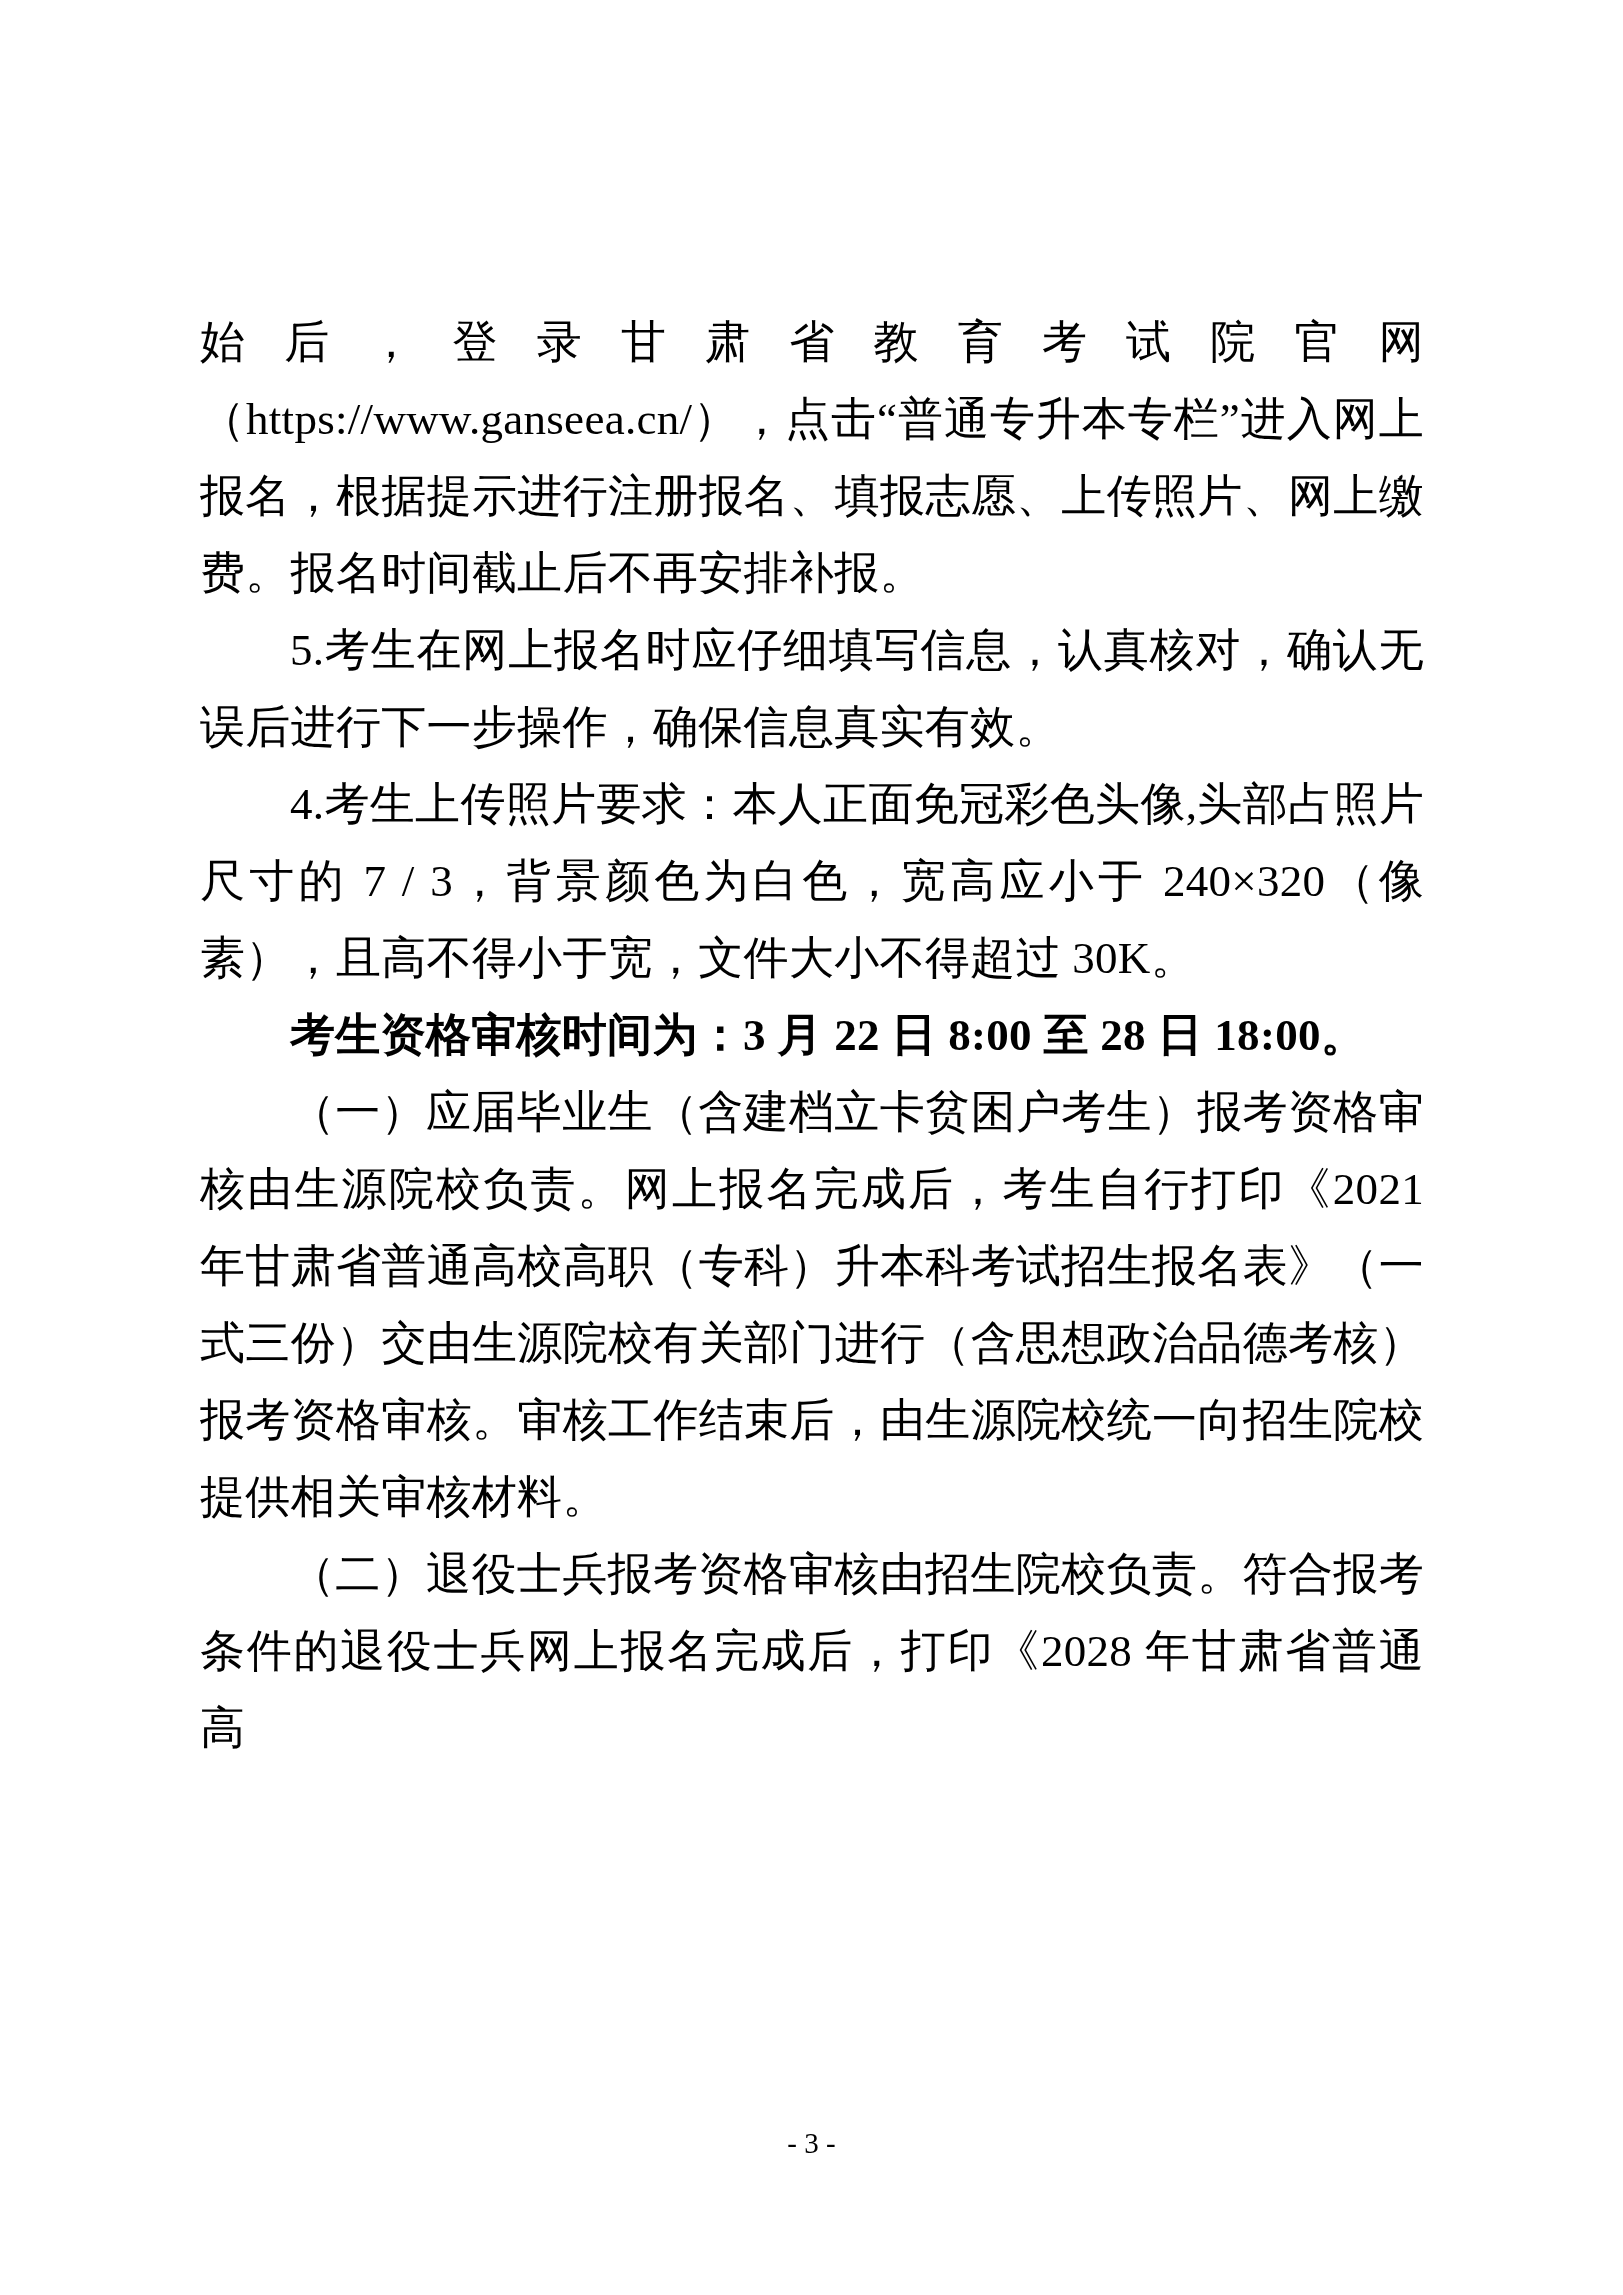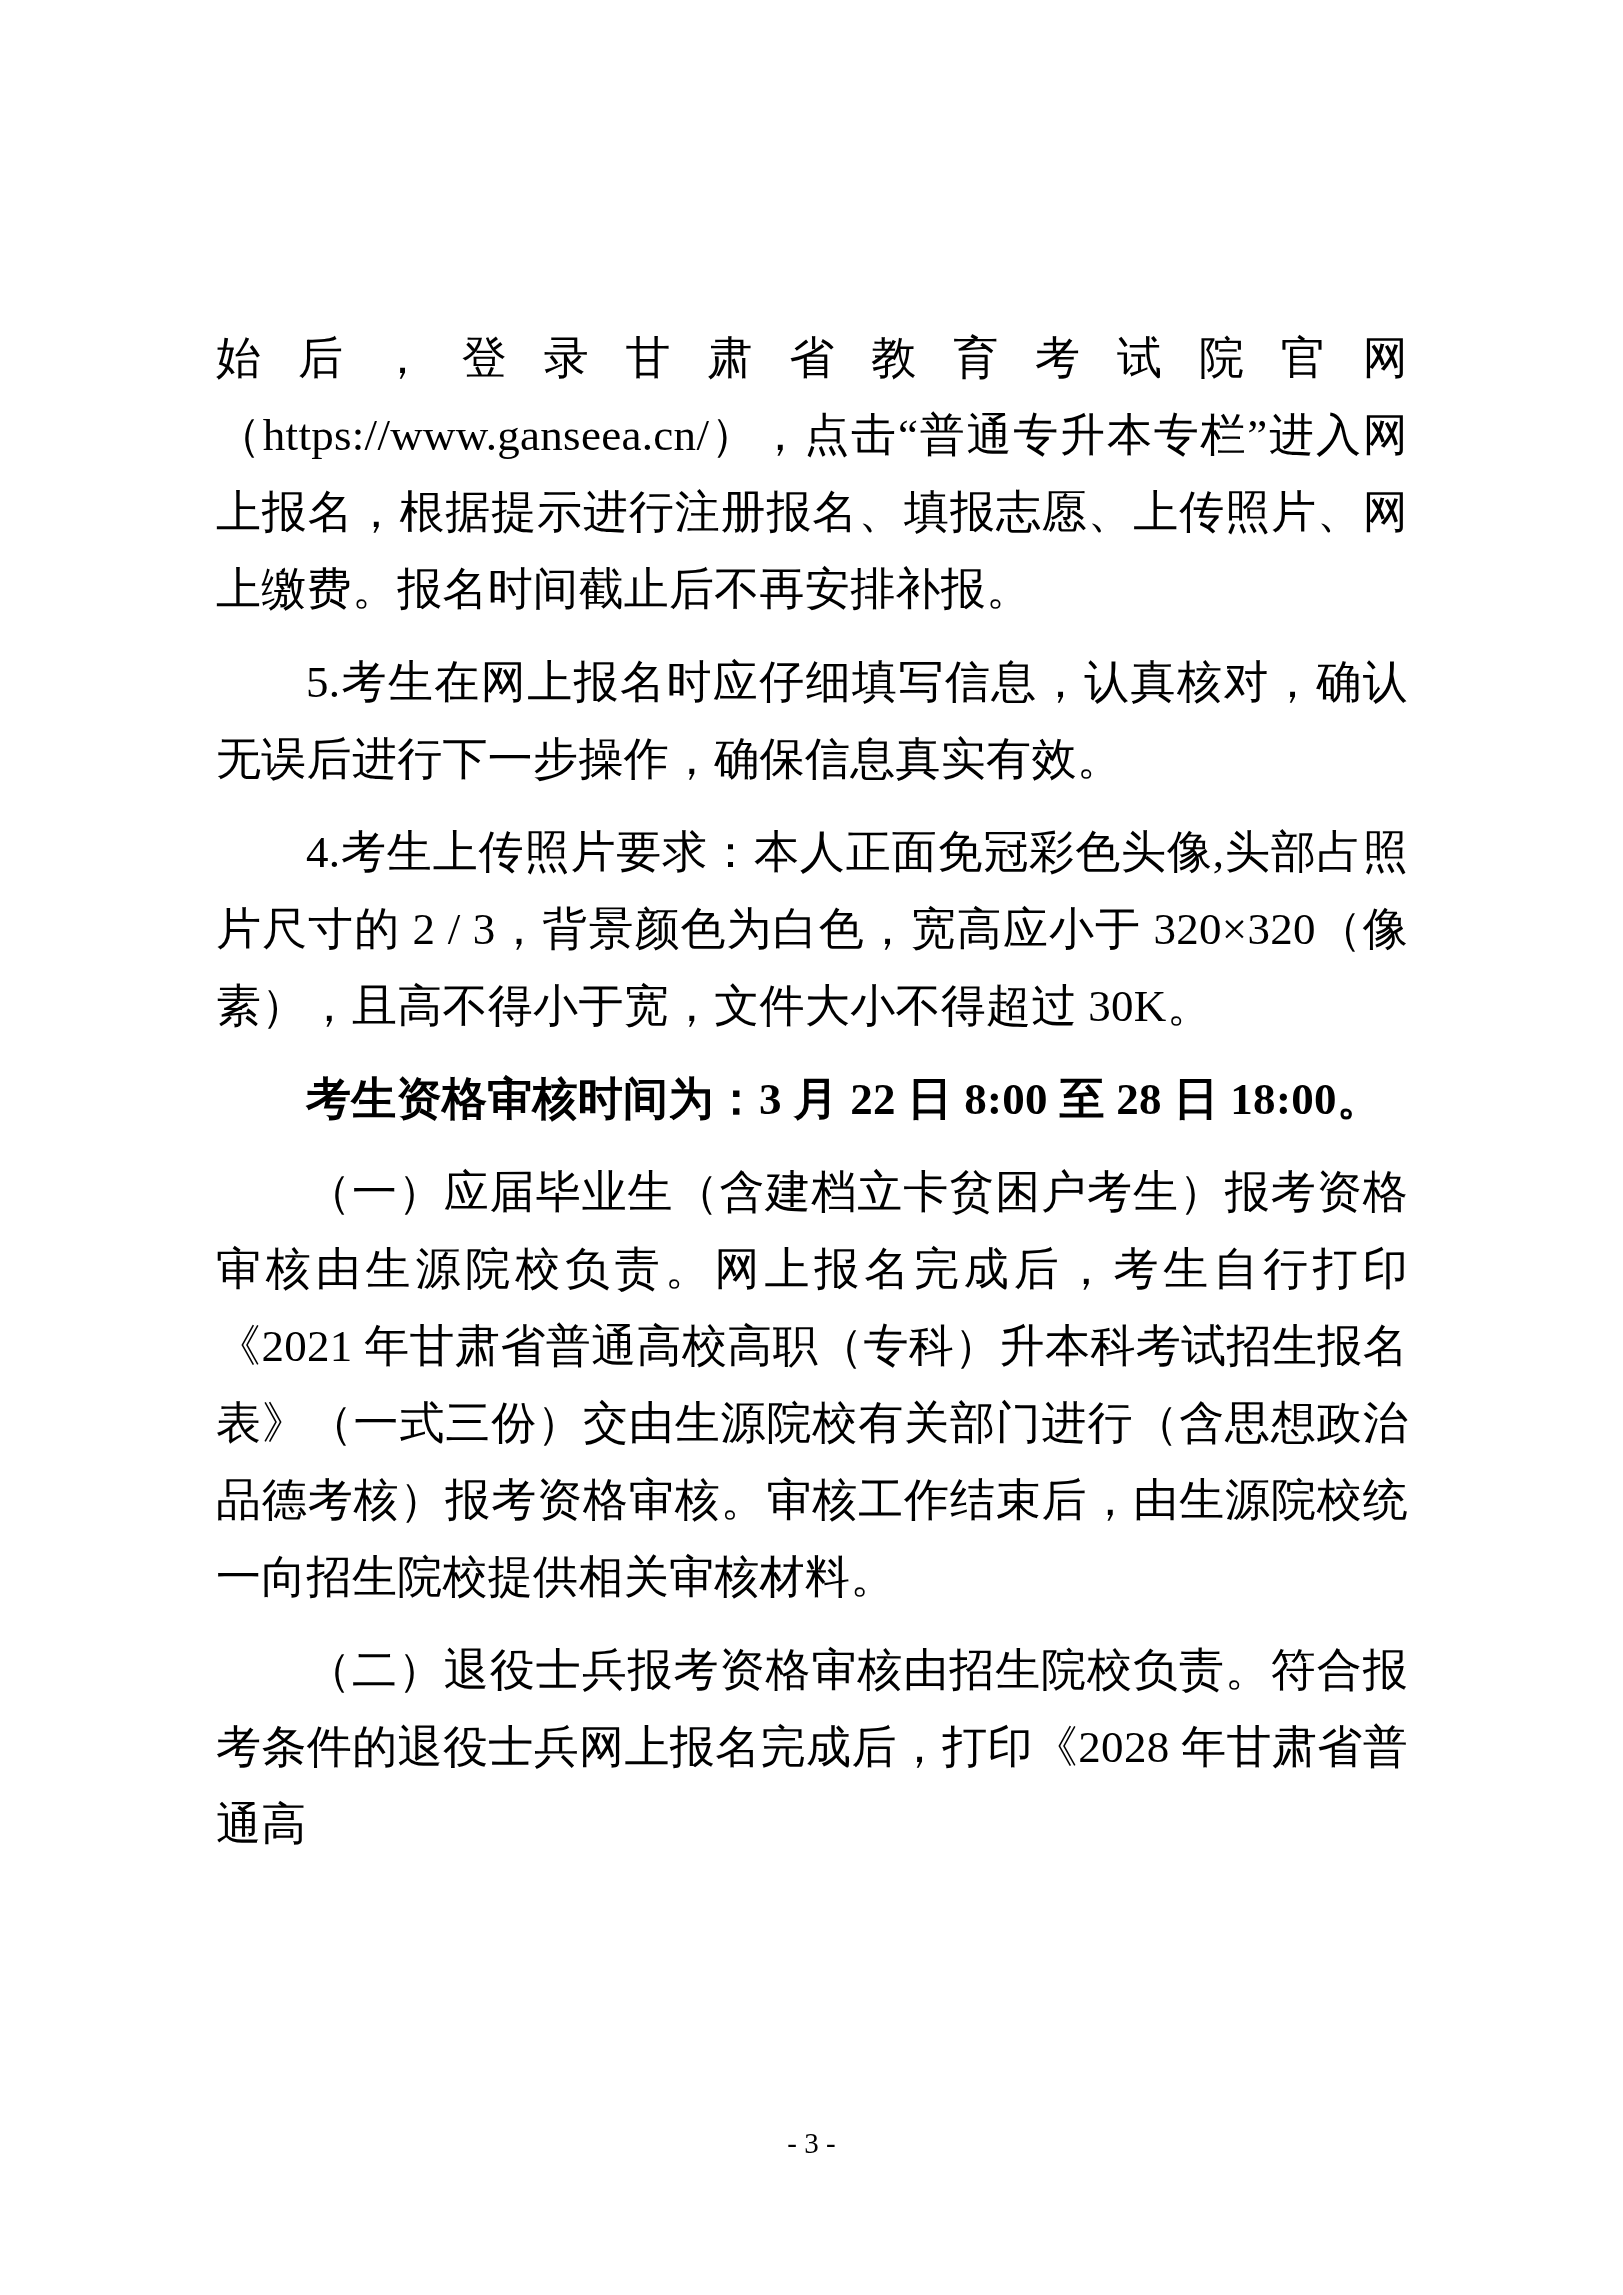--- a/index.html
+++ b/index.html
@@ -22,21 +22,21 @@
     left: 200px;
     top: 304px;
     width: 1224px;
     font-size: 45px;
     line-height: 77px;
     text-align: justify;
     text-justify: inter-ideograph;
     letter-spacing: 0.3px;
   }
   .content p {
-    margin: 16px;
+    margin: 0;
     padding: 0;
   }
   .indent {
     text-indent: 2em;
   }
   .heading {
     font-family: "Liberation Sans", "DejaVu Sans", sans-serif;
     font-weight: bold;
   }
   .bold-serif {
@@ -54,20 +54,20 @@
     color: #000000;
   }
 </style>
 </head>
 <body>
 
 <div class="page">
   <div class="content">
     <p>始后，登录甘肃省教育考试院官网（https://www.ganseea.cn/），点击“普通专升本专栏”进入网上报名，根据提示进行注册报名、填报志愿、上传照片、网上缴费。报名时间截止后不再安排补报。</p>
     <p class="indent">5.考生在网上报名时应仔细填写信息，认真核对，确认无误后进行下一步操作，确保信息真实有效。</p>
-    <p class="indent">4.考生上传照片要求：本人正面免冠彩色头像,头部占照片尺寸的 2 / 3，背景颜色为白色，宽高应小于 320×320（像素），且高不得小于宽，文件大小不得超过 30K。</p>
+    <p class="indent">4.考生上传照片要求：本人正面免冠彩色头像,头部占照片尺寸的 7 / 3，背景颜色为白色，宽高应小于 240×320（像素），且高不得小于宽，文件大小不得超过 30K。</p>
     <p class="indent bold-serif">考生资格审核时间为：3 月 22 日 8:00 至 28 日 18:00。</p>
     <p class="indent">（一）应届毕业生（含建档立卡贫困户考生）报考资格审核由生源院校负责。网上报名完成后，考生自行打印《2021 年甘肃省普通高校高职（专科）升本科考试招生报名表》（一式三份）交由生源院校有关部门进行（含思想政治品德考核）报考资格审核。审核工作结束后，由生源院校统一向招生院校提供相关审核材料。</p>
     <p class="indent">（二）退役士兵报考资格审核由招生院校负责。符合报考条件的退役士兵网上报名完成后，打印《2028 年甘肃省普通高</p>
   </div>
   <div class="footer">- 3 -</div>
 </div>
 
 
 </body></html>

